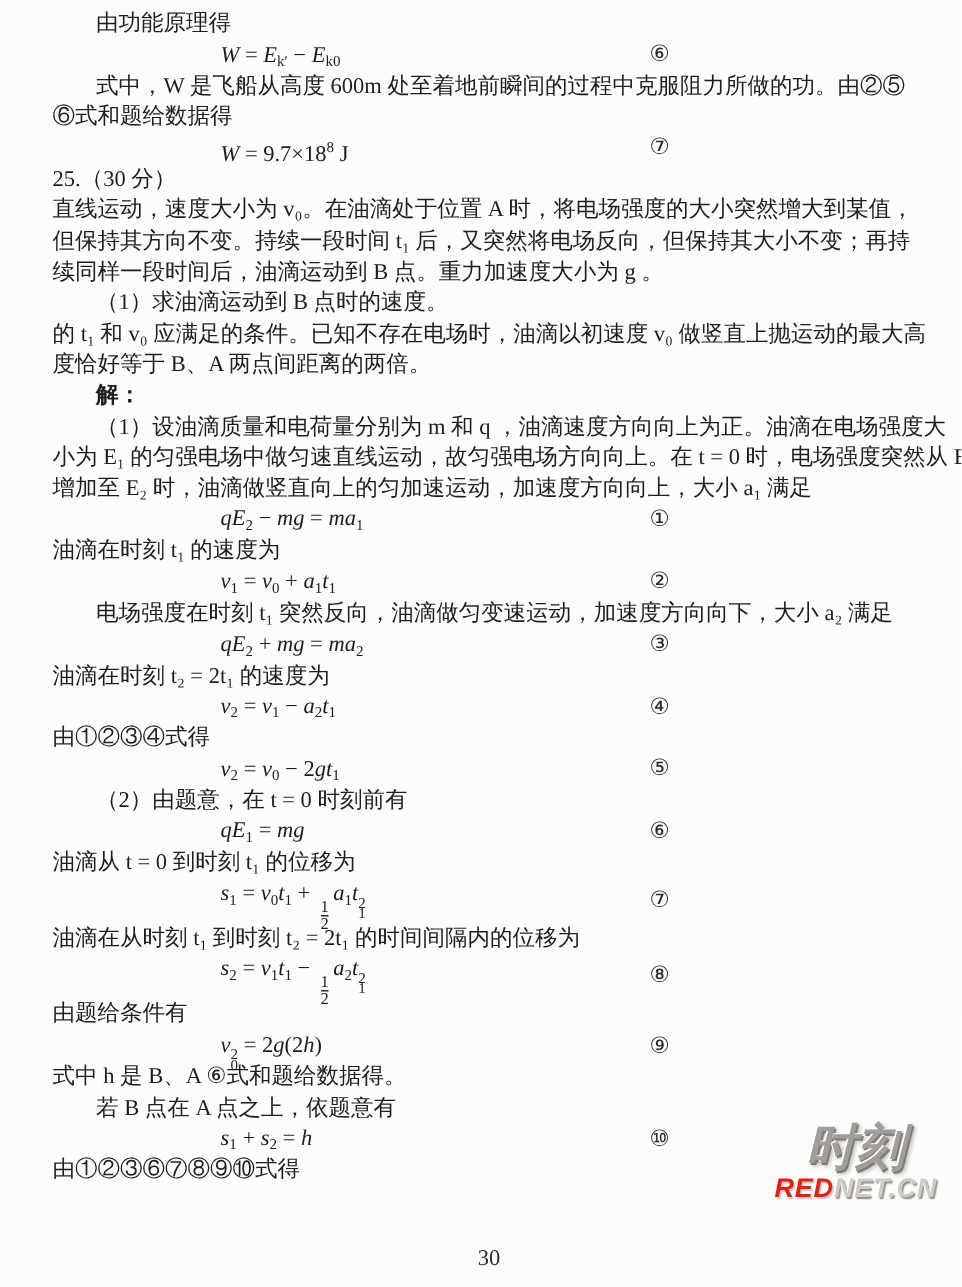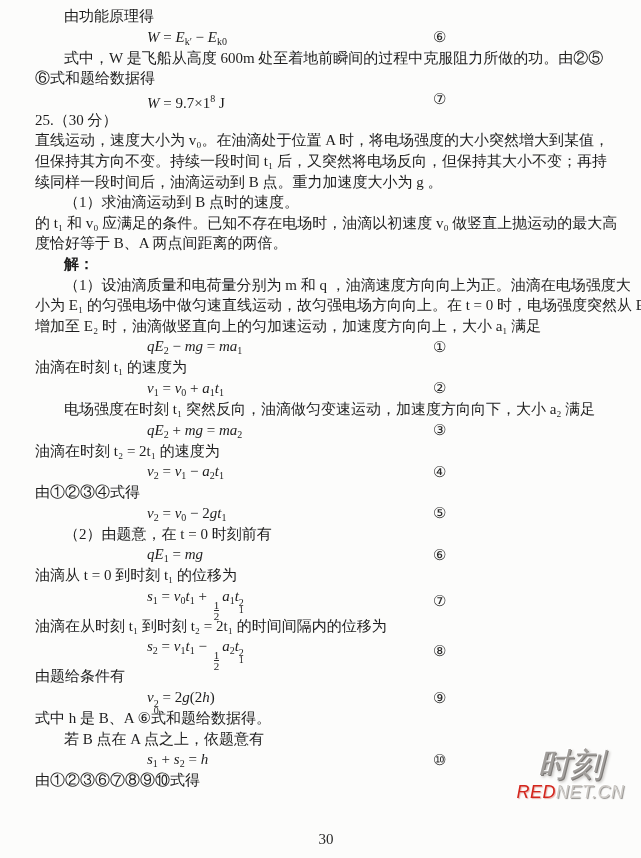--- a/index.html
+++ b/index.html
@@ -16,42 +16,42 @@
   .eqbody{display:inline-block;font-size:15px;}
   .eqnum{position:absolute;left:398px;top:50%;transform:translateY(-50%);font-size:15px;color:#2a2a2a;}
   .mv{font-style:italic;}
   .mt{font-style:normal;}
   .ms{font-size:10px;vertical-align:-3px;}
   .mp{font-size:10px;vertical-align:6px;}
   .mb{display:inline-flex;flex-direction:column;vertical-align:-5px;line-height:7px;font-size:10px;text-align:left;}
   .mf{display:inline-flex;flex-direction:column;vertical-align:-8px;line-height:10px;font-size:11px;text-align:center;margin:0 3px;}
   .mf .den{border-top:1px solid #2a2a2a;}
   .watermark{position:absolute;left:503px;top:748px;width:135px;text-align:center;
-    font-family:"Liberation Sans","DejaVu Sans",sans-serif;font-style:italic;font-weight:normal;}
+    font-family:"Liberation Sans","DejaVu Sans",sans-serif;font-style:italic;font-weight:bold;}
   .wm1{font-size:33px;line-height:34px;color:#a09d9a;
     text-shadow:-1px -1px 0 #ffffff,1px 1px 0 #7d7a77,2px 2px 3px #b5b2af;}
   .wm2{font-size:18px;line-height:20px;margin-top:0;letter-spacing:0.5px;}
   .wmred{color:#d3261d;text-shadow:1px 1px 1px #e8b3ae;}
   .wmgray{color:#cfccc8;text-shadow:-1px -1px 0 #ffffff,1px 1px 1px #8f8c89;}
   .pagenum{position:absolute;left:16px;top:831px;width:620px;text-align:center;font-size:15px;color:#2a2a2a;}
 </style>
 </head>
 <body>
 
 <div class="page">
   <div class="content" id="doc">
       <div class="line indent">由功能原理得</div>
       <div class="line eq">
         <span class="eqbody"><span class="mv">W</span><span class="mt"> = </span><span class="mv">E</span><span class="ms">k′</span><span class="mt"> − </span><span class="mv">E</span><span class="ms">k0</span></span>
         <span class="eqnum">⑥</span>
       </div>
       <div class="line indent">式中，W 是飞船从高度 600m 处至着地前瞬间的过程中克服阻力所做的功。由②⑤</div>
       <div class="line">⑥式和题给数据得</div>
       <div class="line eq">
-        <span class="eqbody"><span class="mv">W</span><span class="mt"> = 9.7×1</span><span class="mp">8</span><span class="mt"> J</span></span>
+        <span class="eqbody"><span class="mv">W</span><span class="mt"> = 9.7×18</span><span class="mp">8</span><span class="mt"> J</span></span>
         <span class="eqnum">⑦</span>
       </div>
       <div class="line">25.（30 分）</div>
       <div class="line">直线运动，速度大小为 v₀。在油滴处于位置 A 时，将电场强度的大小突然增大到某值，</div>
       <div class="line">但保持其方向不变。持续一段时间 t₁ 后，又突然将电场反向，但保持其大小不变；再持</div>
       <div class="line">续同样一段时间后，油滴运动到 B 点。重力加速度大小为 g 。</div>
       <div class="line indent">（1）求油滴运动到 B 点时的速度。</div>
       <div class="line">的 t₁ 和 v₀ 应满足的条件。已知不存在电场时，油滴以初速度 v₀ 做竖直上抛运动的最大高</div>
       <div class="line">度恰好等于 B、A 两点间距离的两倍。</div>
       <div class="line indent bold">解：</div>

